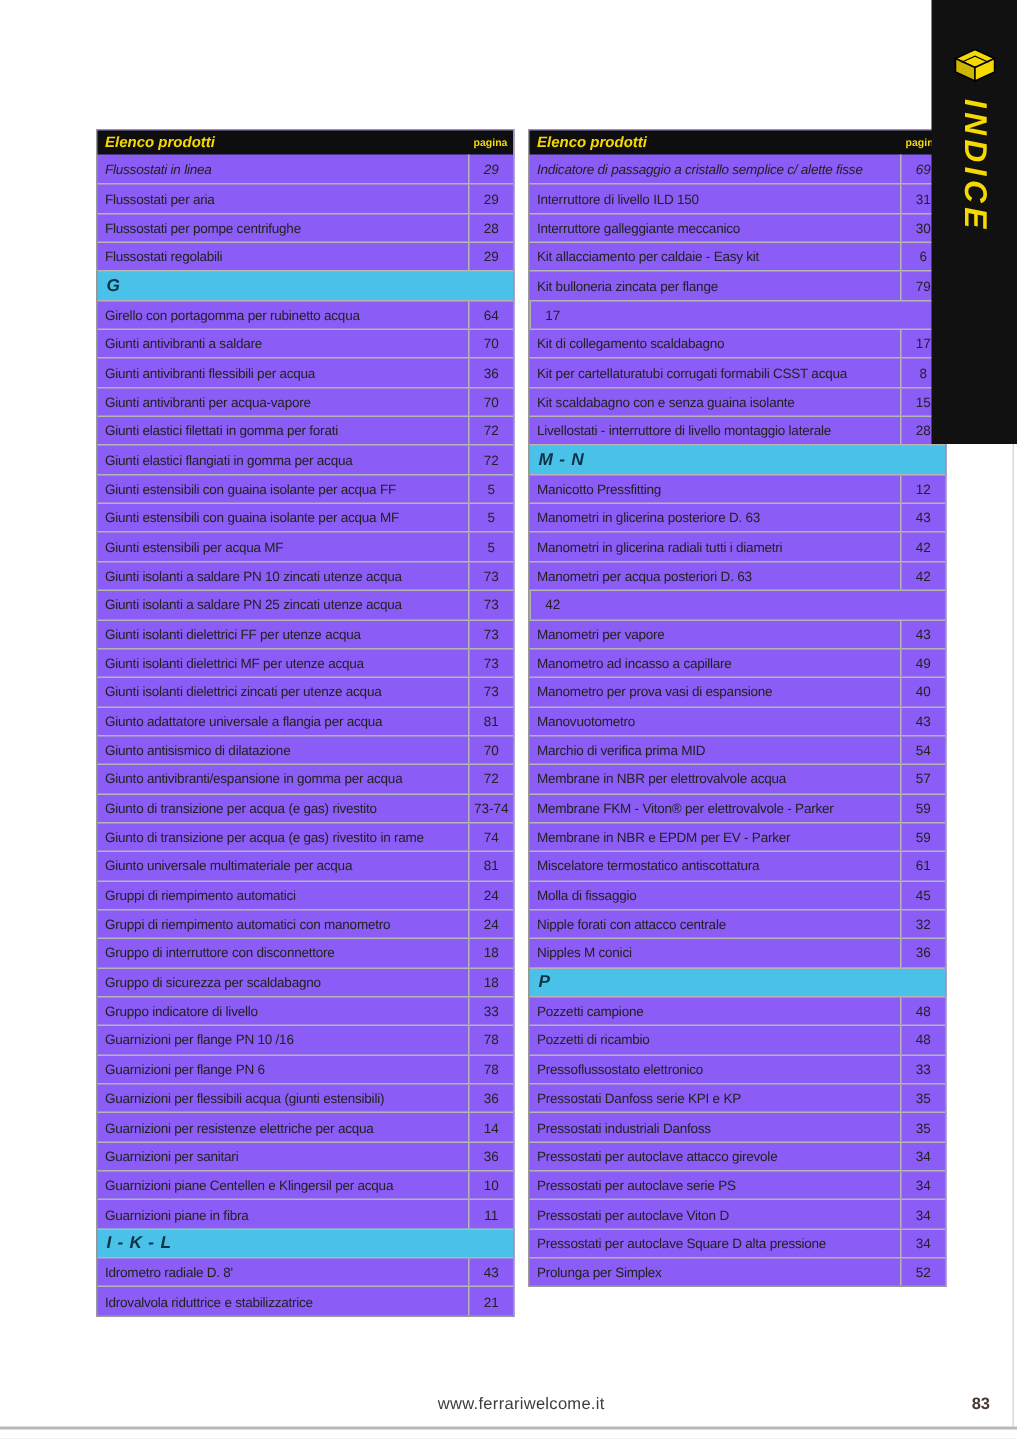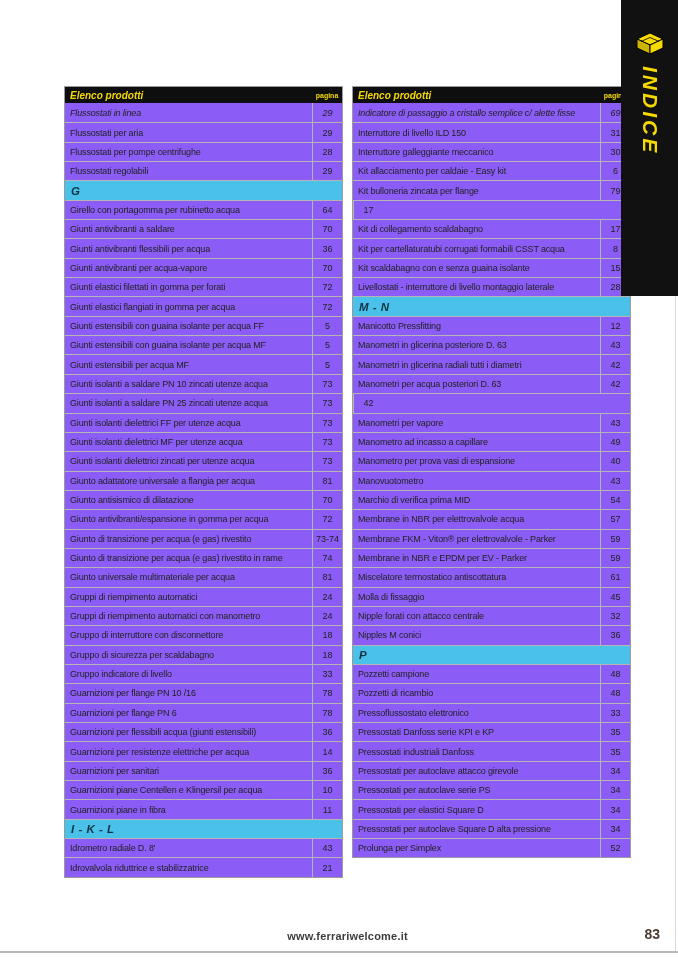--- a/index.html
+++ b/index.html
@@ -56,26 +56,26 @@
   }
   .section-row {
     background:#49c1e9; display:flex; align-items:center; padding-left:6px;
     font-weight:bold; font-style:italic; font-size:11.5px; color:#0d3246;
     letter-spacing:0.5px;
   }
 
   
   .footer-url {
     position:absolute; left:64px; width:567px; bottom:17px;
-    text-align:center; font-weight:bold; font-size:11px; color:#3c3c3c;
+    text-align:center; font-weight:normal; font-size:11px; color:#3c3c3c;
     letter-spacing:0.2px;
   }
   .page-number {
     position:absolute; right:18px; bottom:17px;
-    font-weight:bold; font-size:14px; color:#4a3a32;
+    font-weight:bold; font-size:11px; color:#4a3a32;
   }
 </style>
 </head>
 <body>
 
 <div class="page">
 
   <div class="index-table left">
     <div class="thead">
       <span class="th-title">Elenco prodotti</span>
@@ -383,21 +383,21 @@
         </div>
         <div class="row item-row">
           <span class="cell-label">Pressostati per autoclave attacco girevole</span>
           <span class="cell-page">34</span>
         </div>
         <div class="row item-row">
           <span class="cell-label">Pressostati per autoclave serie PS</span>
           <span class="cell-page">34</span>
         </div>
         <div class="row item-row">
-          <span class="cell-label">Pressostati per elastici Square D</span>
+          <span class="cell-label">Pressostati per autoclave Viton D</span>
           <span class="cell-page">34</span>
         </div>
         <div class="row item-row">
           <span class="cell-label">Pressostati per autoclave Square D alta pressione</span>
           <span class="cell-page">34</span>
         </div>
         <div class="row item-row">
           <span class="cell-label">Prolunga per Simplex</span>
           <span class="cell-page">52</span>
         </div>

